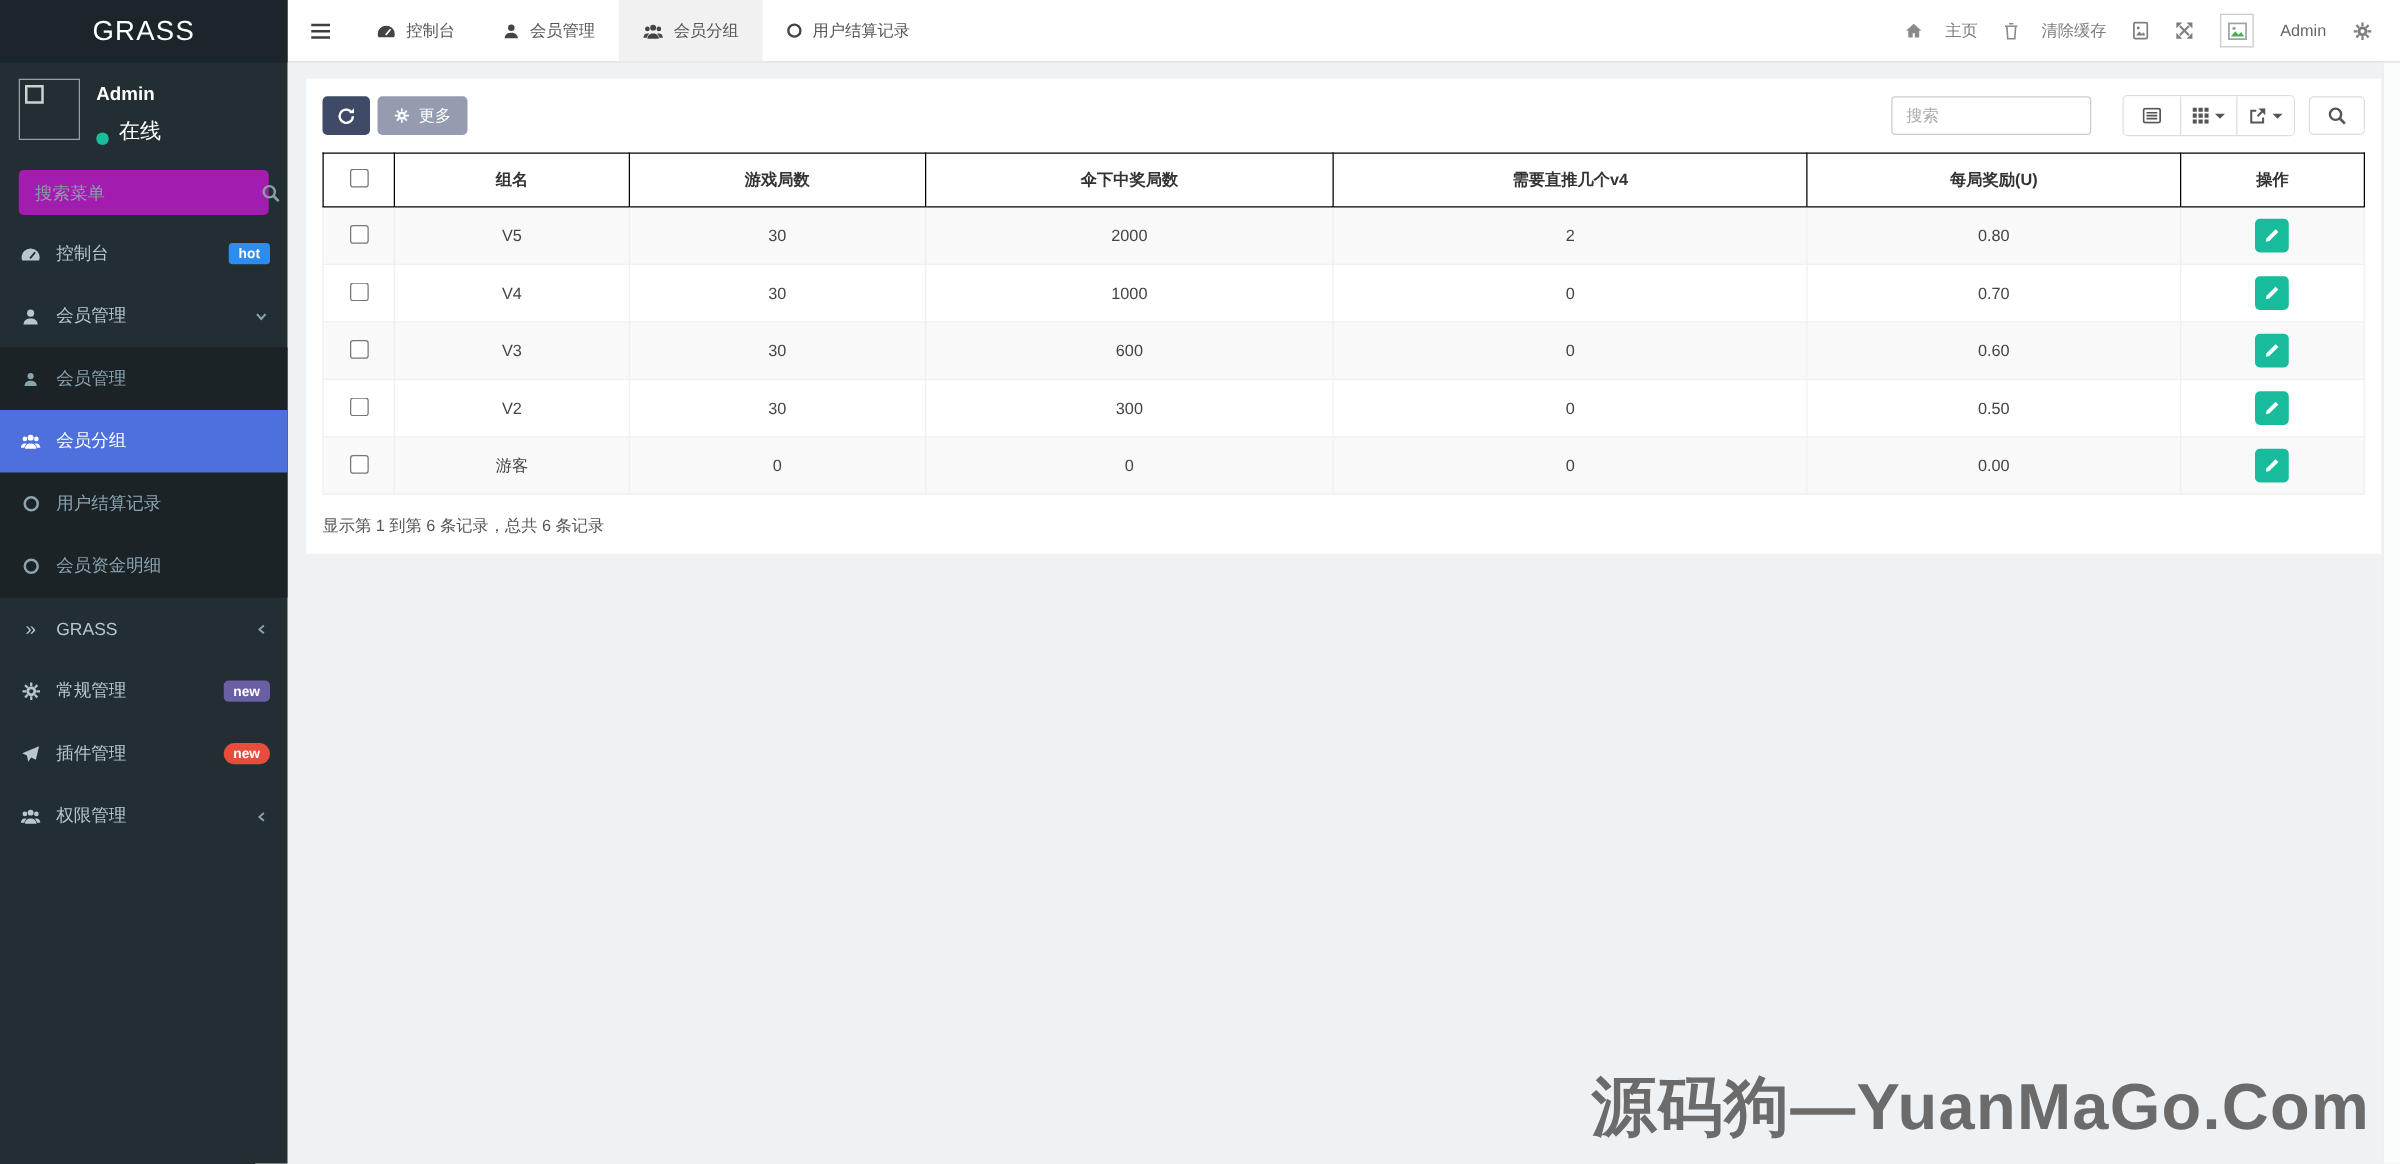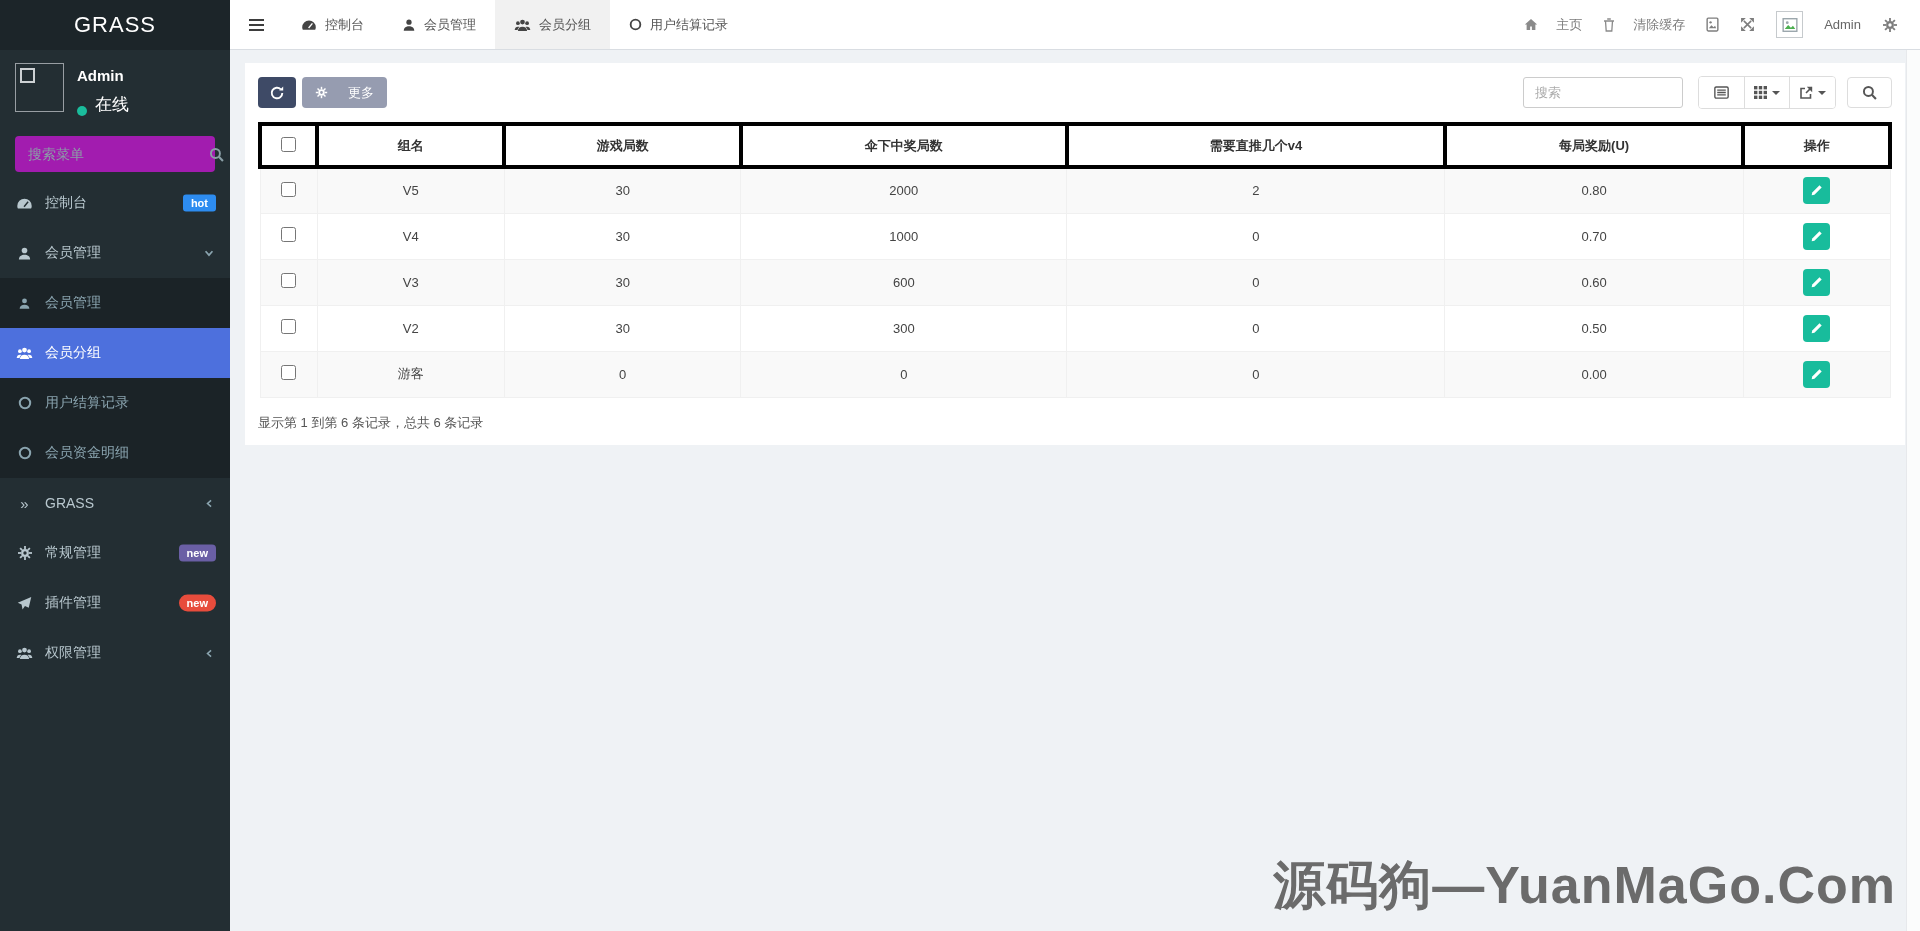--- a/index.html
+++ b/index.html
@@ -57,37 +57,37 @@
   .tb-user { color:#666; }
 
   
   .content { position:absolute; left:230px; top:50px; right:0; bottom:0; }
   .scroll-strip { position:absolute; right:0; top:0; bottom:0; width:14px; background:#fbfcfc; border-left:1px solid #e7e9ec; }
   .panel { margin:13px 15px; background:#fff; padding:13px; position:relative; }
   .toolbar { display:flex; align-items:center; }
   .btn { height:31px; border:none; border-radius:4px; display:inline-flex; align-items:center;
          justify-content:center; font-size:13px; cursor:pointer; font-family:inherit; }
   .btn-refresh { width:38px; background:#3e4a66; color:#fff; margin-right:6px; }
-  .btn-more { background:#969cb0; color:#fff; padding:0 13px; gap:20px; }
+  .btn-more { background:#969cb0; color:#fff; padding:0 13px; gap:7px; }
   .toolbar-right { margin-left:auto; display:flex; align-items:center; }
   .search-input { width:160px; height:31px; border:1px solid #ccc; border-radius:3px; padding:0 11px;
-                  font-size:13px; color:#701a75; outline:none; margin-right:15px; font-family:inherit; }
+                  font-size:13px; color:#701a75; outline:none; margin-right:25px; font-family:inherit; }
   .search-input::placeholder { color:#aaa; }
   .btn-group { display:flex; border:1px solid #ddd; border-radius:4px; overflow:hidden; margin-right:11px; }
   .gbtn { min-width:45px; height:31px; background:#fff; border:none; display:inline-flex; align-items:center;
           justify-content:center; gap:5px; color:#555; cursor:pointer; padding:0 9px; }
   .gbtn + .gbtn { border-left:1px solid #ddd; }
   .caret { width:0; height:0; border:4px solid transparent; border-top-color:#555; margin-top:4px; }
   .btn-find { width:45px; height:31px; background:#fff; border:1px solid #ddd; border-radius:4px;
               color:#555; display:inline-flex; align-items:center; justify-content:center; cursor:pointer; }
 
   
   table { width:100%; border-collapse:collapse; margin-top:13px; }
   thead th { height:43px; font-size:13px; color:#333; font-weight:bold; text-align:center;
-             border:4px solid #000000; background:#fff; }
+             border:1px solid #000000; background:#fff; }
   tbody td { height:46px; font-size:13px; color:#444; text-align:center; border:1px solid #f0f0f0; }
   tbody tr:nth-child(odd) td { background:#f9f9f9; }
   input[type="checkbox"] { width:15px; height:15px; cursor:pointer; }
   .edit-btn { width:27px; height:27px; background:#18bc9c; border:none; border-radius:4px; color:#fff;
               display:inline-flex; align-items:center; justify-content:center; cursor:pointer; }
   .summary { margin-top:16px; font-size:13px; color:#555; }
 
   
   .watermark { position:absolute; right:24px; bottom:10px; font-size:52px; font-weight:bold;
                color:#6b6b6b; letter-spacing:1px; z-index:9; }

